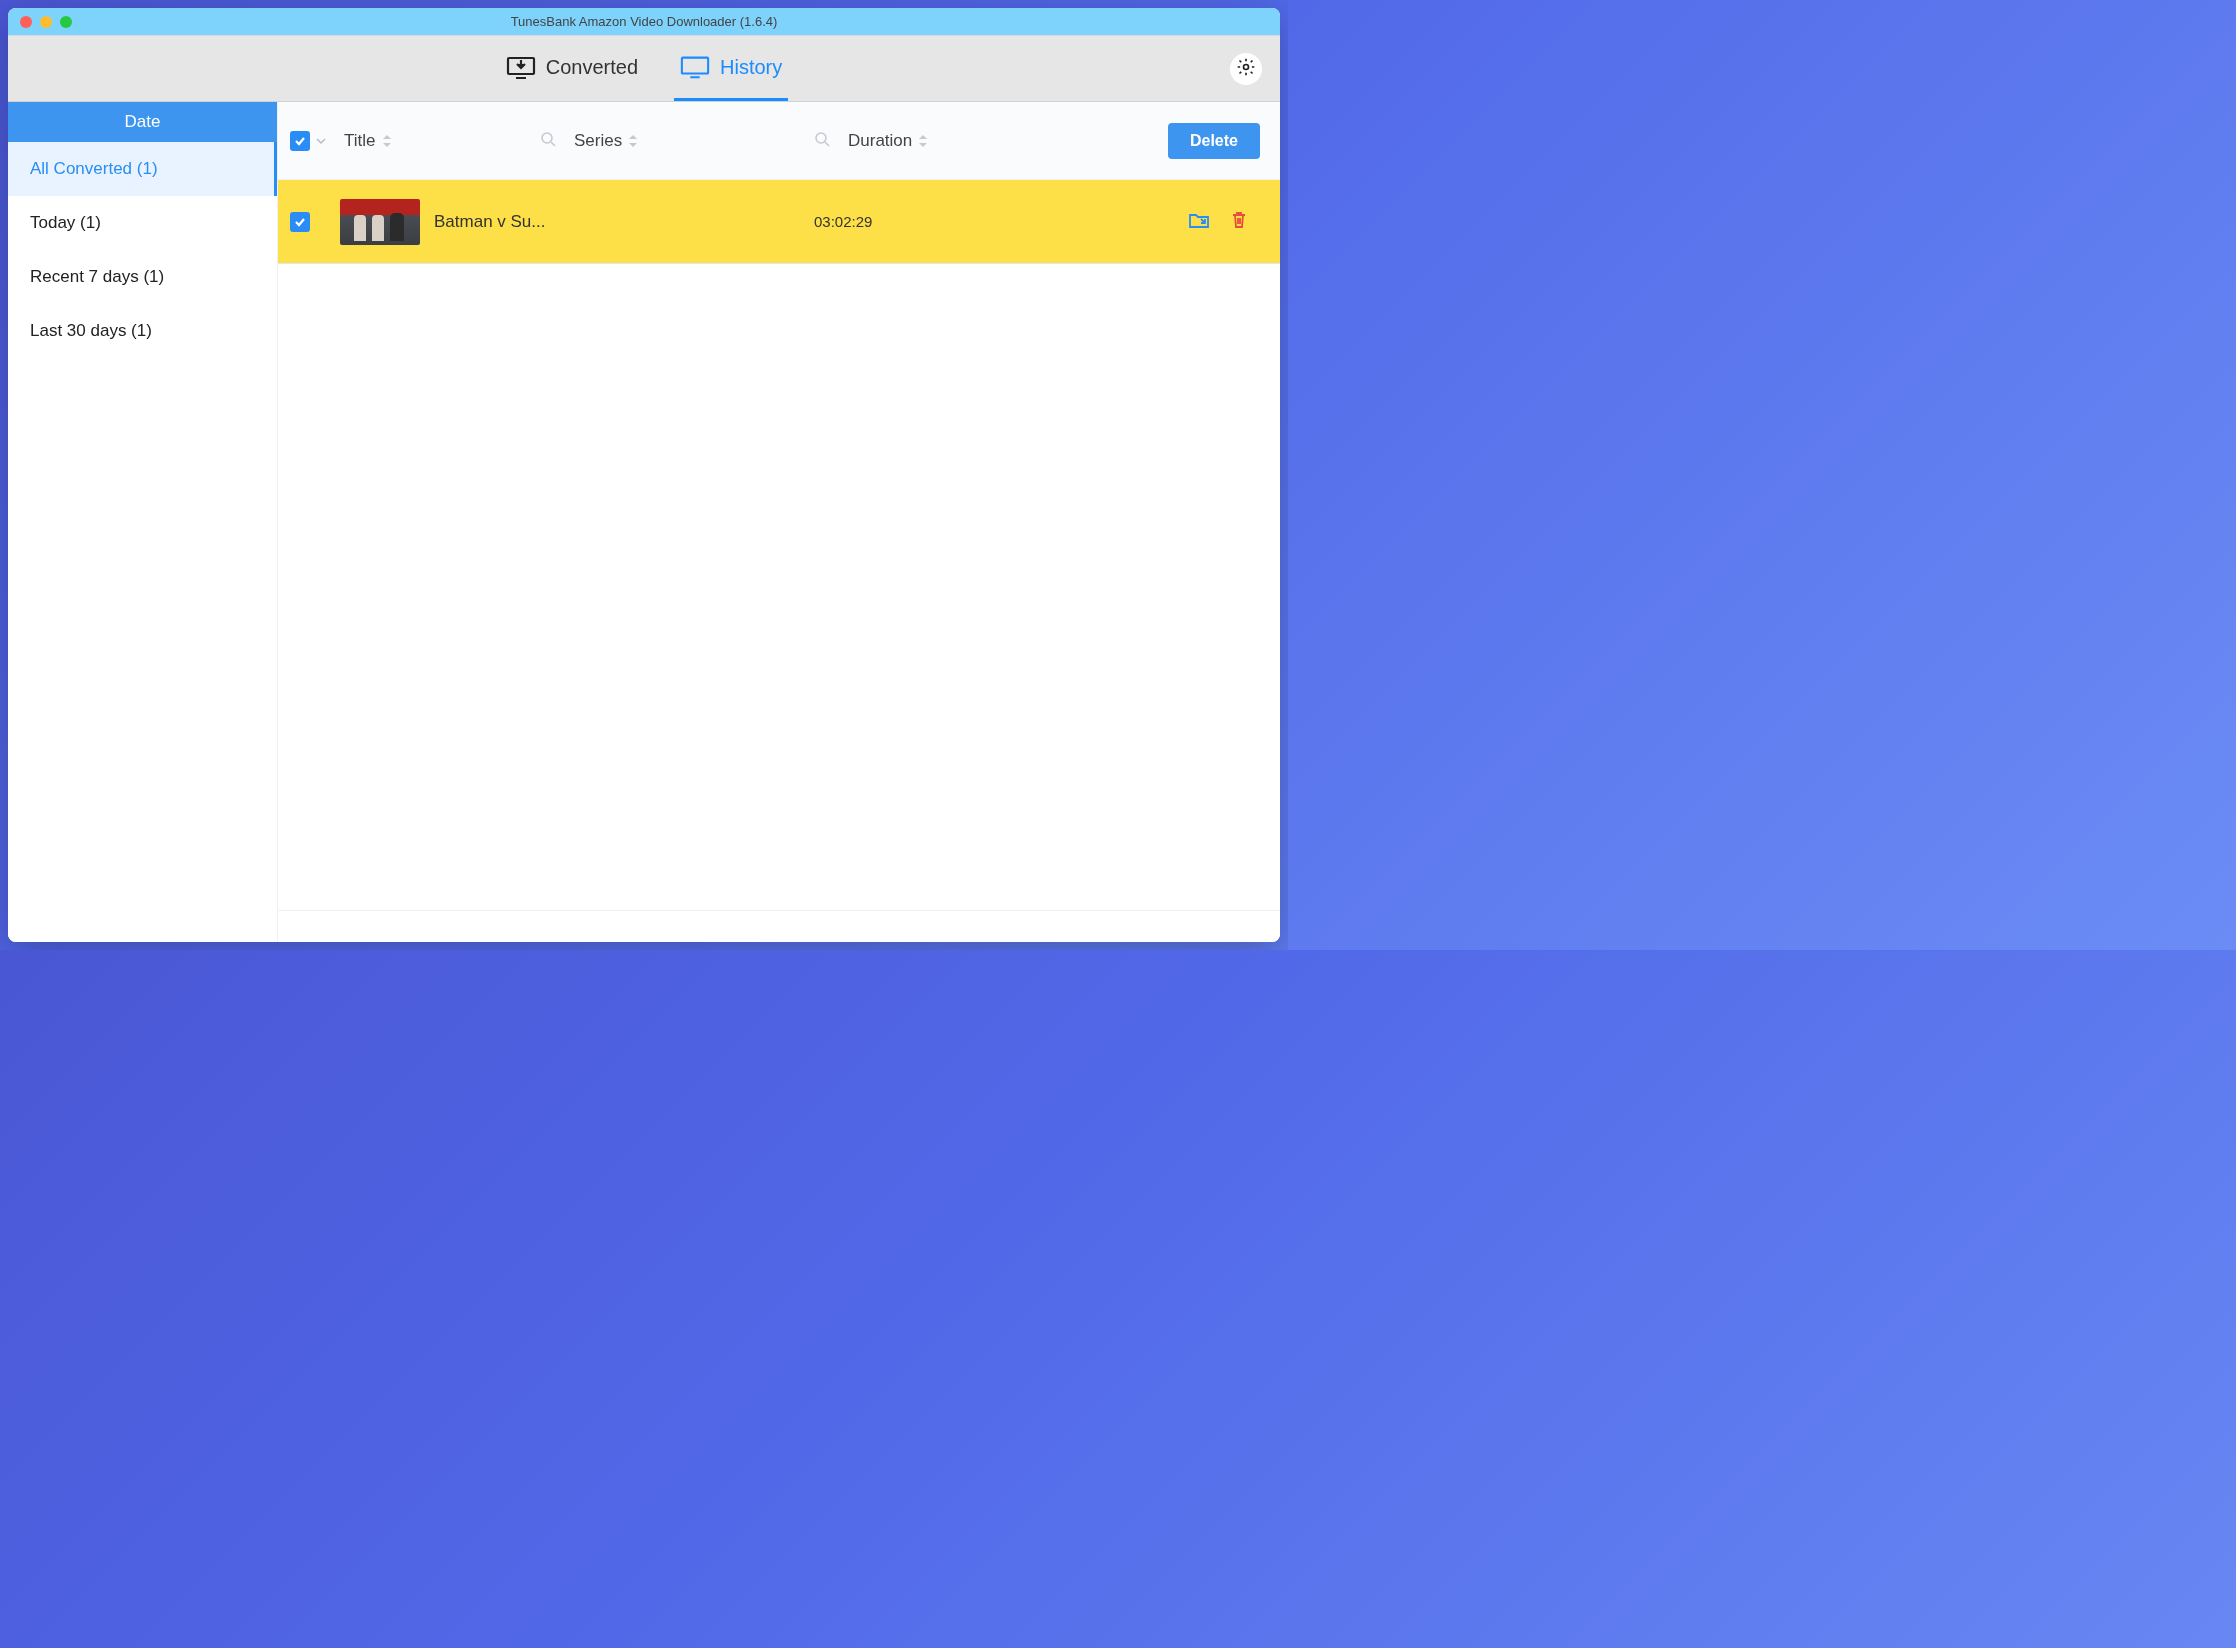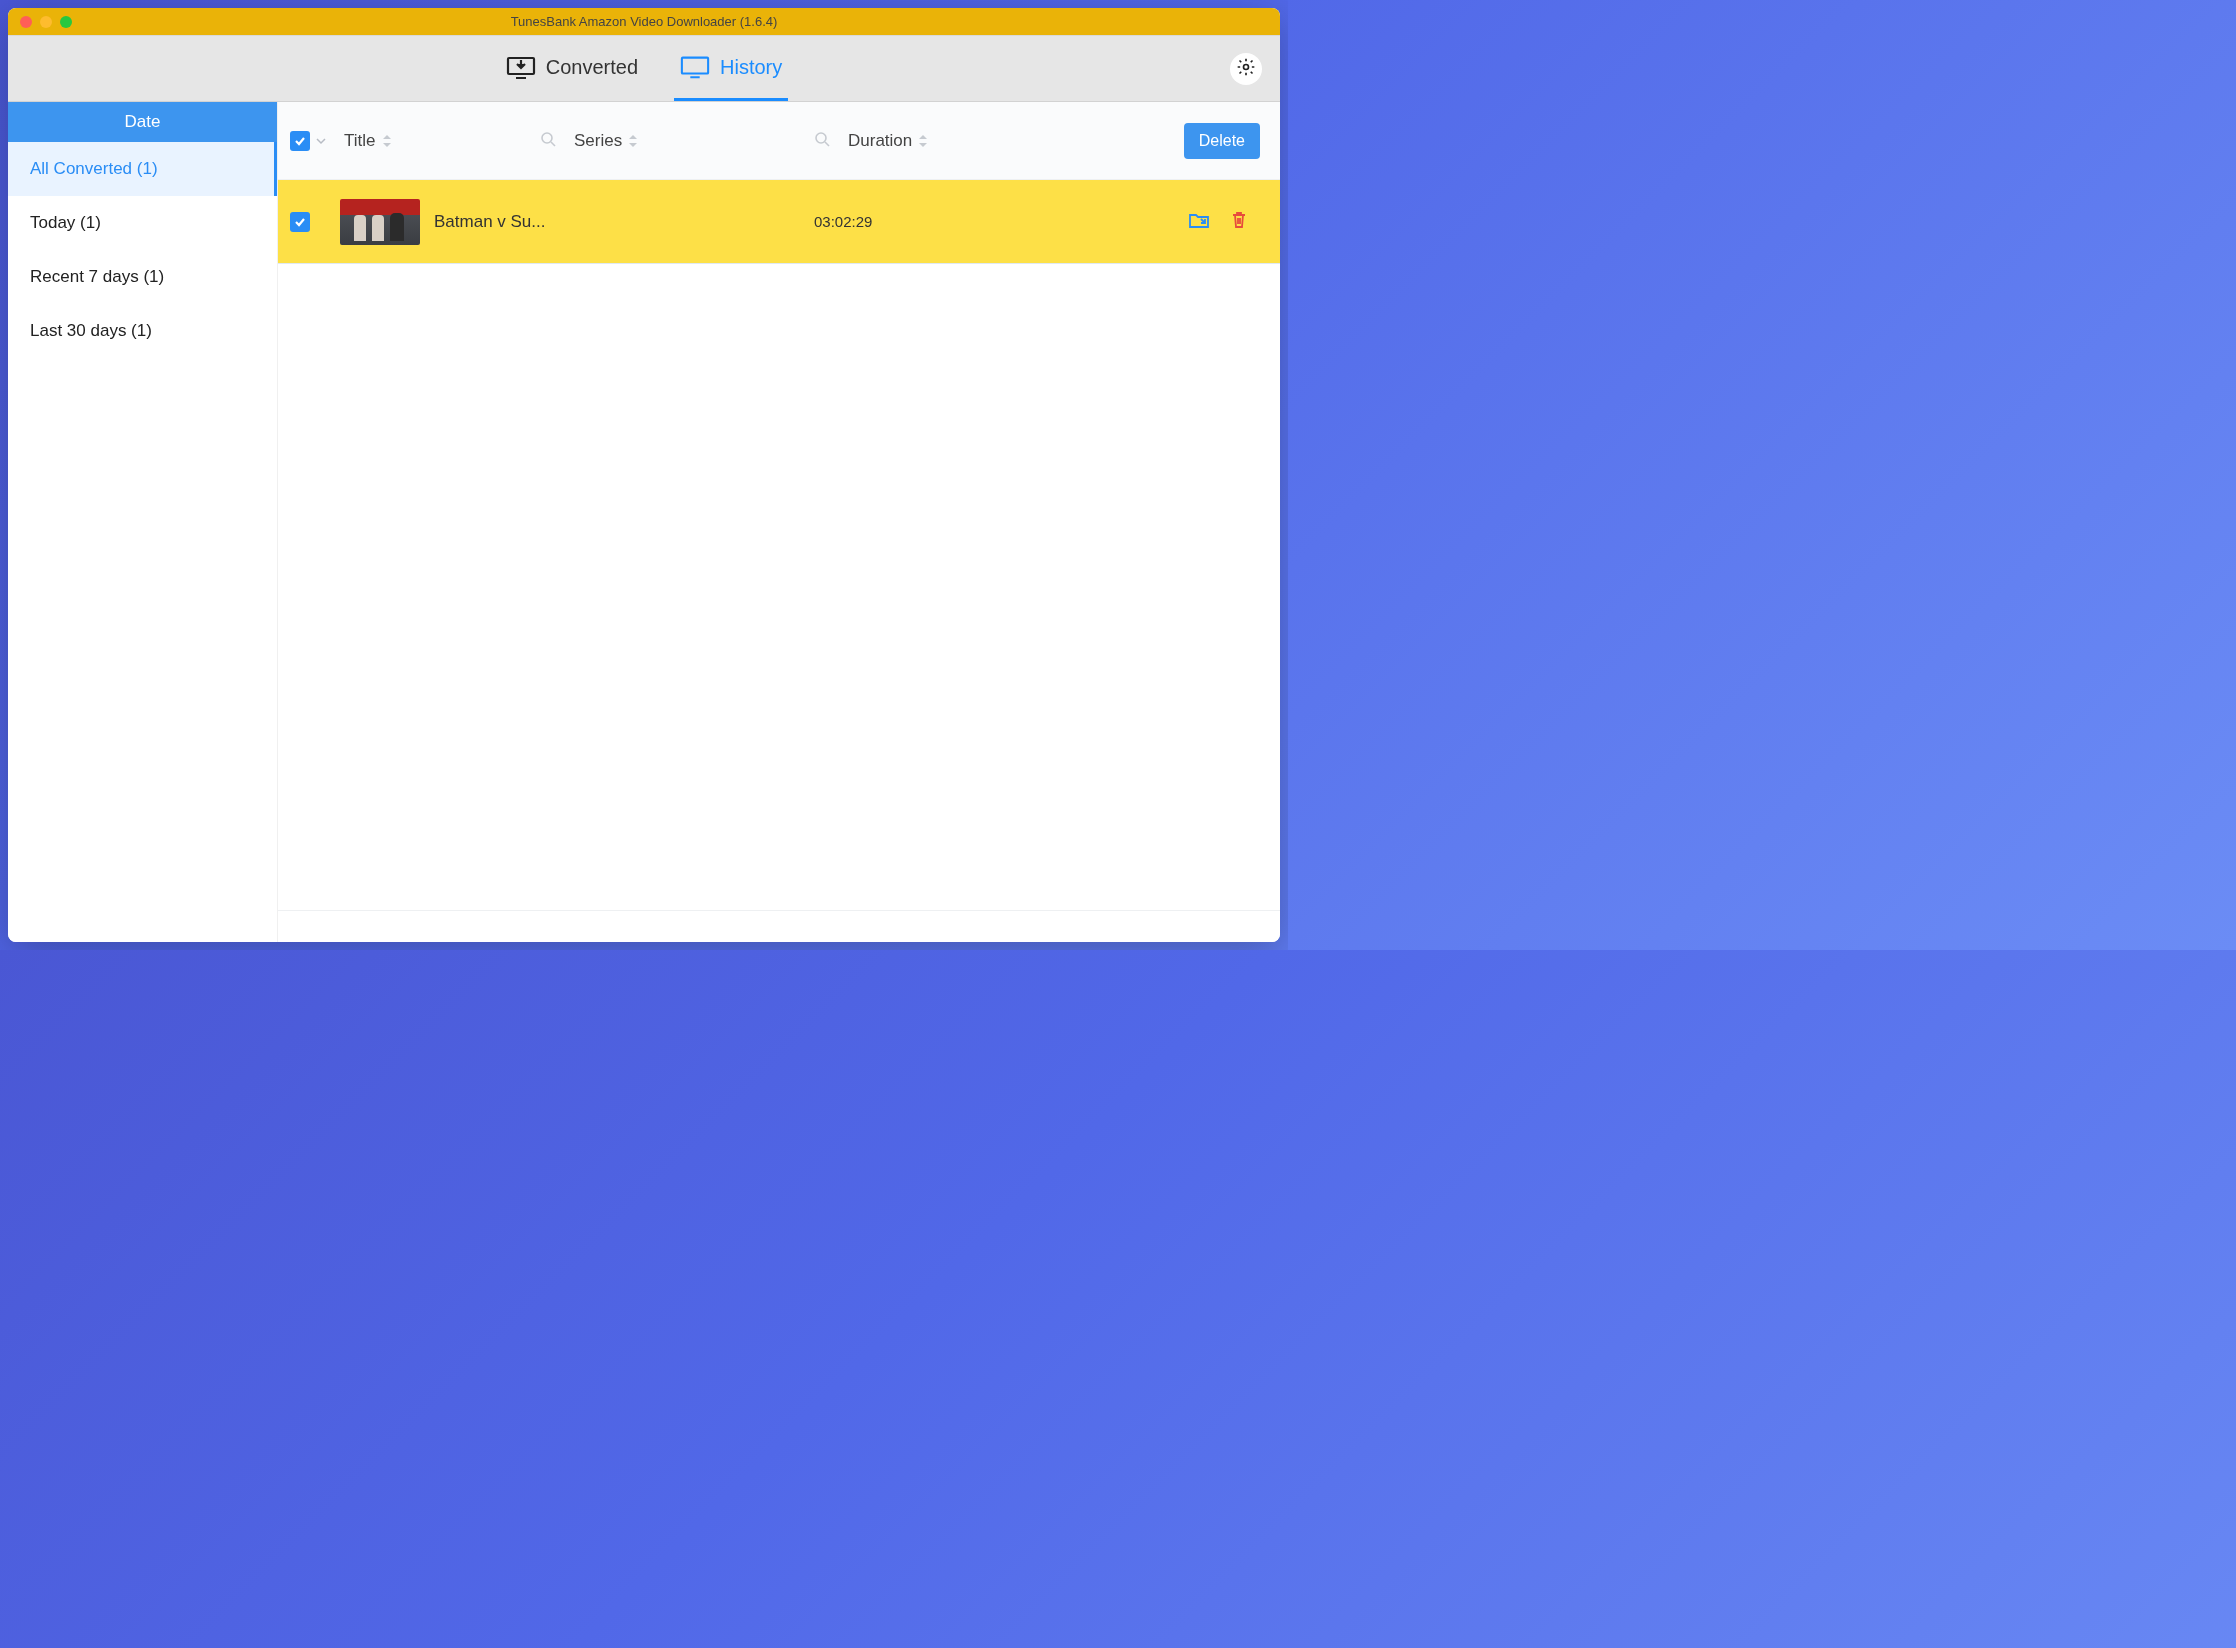--- a/index.html
+++ b/index.html
@@ -12,21 +12,21 @@
 .window {
   width:1272px; height:934px;
   background:#fff;
   border-radius:8px;
   overflow:hidden;
   box-shadow:0 10px 40px rgba(0,0,0,.25);
   display:flex; flex-direction:column;
 }
 .title-bar {
   height:28px;
-  background:#eab308;
+  background:#7dd3fc;
   border-bottom:1px solid #d9d9d9;
   display:flex; align-items:center;
   position:relative;
   flex-shrink:0;
 }
 .traffic-lights { position:absolute; left:12px; display:flex; gap:8px; }
 .tl { width:12px; height:12px; border-radius:50%; }
 .tl.red{background:#ff5f57;} .tl.yellow{background:#febc2e;} .tl.green{background:#28c840;}
 .title-text { margin:0 auto; font-size:13px; color:#444; }
 .toolbar {
@@ -69,23 +69,23 @@
   display:flex; align-items:center; justify-content:center; cursor:pointer; flex-shrink:0;
 }
 .chk svg { display:block; }
 .head-chev { margin-left:6px; color:#bfc4cb; cursor:pointer; }
 .col-title { margin-left:18px; width:196px; display:flex; align-items:center; gap:6px; font-size:17px; color:#444; }
 .col-series { width:240px; display:flex; align-items:center; gap:6px; font-size:17px; color:#444; }
 .col-duration { width:230px; display:flex; align-items:center; gap:6px; font-size:17px; color:#444; }
 .search-icon { margin-right:18px; color:#c6cad0; cursor:pointer; }
 .sort-arrows { display:flex; flex-direction:column; line-height:0; color:#c6cad0; }
 .delete-btn {
-  margin-left:auto; margin-right:20px; height:36px; padding:0 15px;
+  margin-left:auto; margin-right:20px; height:36px; padding:0 22px;
   background:#3d95ef; color:#fff; border:none; border-radius:4px;
-  font-size:16px; cursor:pointer;
+  font-size:16px; cursor:pointer;font-weight:bold;
 }
 .row {
   height:84px; background:#fde047; display:flex; align-items:center; padding-left:12px;
   border-bottom:1px solid #e0e9f2;
 }
 .row-chk { margin-right:30px; }
 .thumb {
   width:80px; height:46px; border-radius:2px; flex-shrink:0; margin-right:14px;
   background:linear-gradient(180deg,#b5231f 0%,#b5231f 35%,#494c52 35%,#3a3d42 100%);
   position:relative; overflow:hidden;

